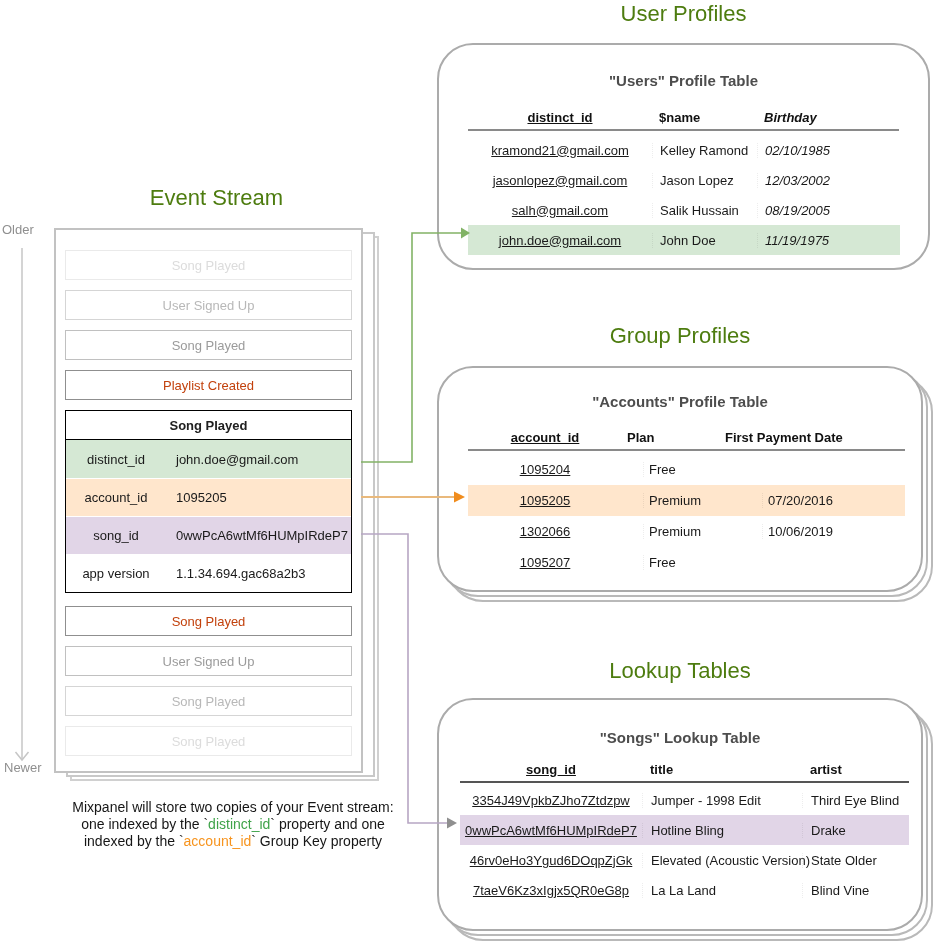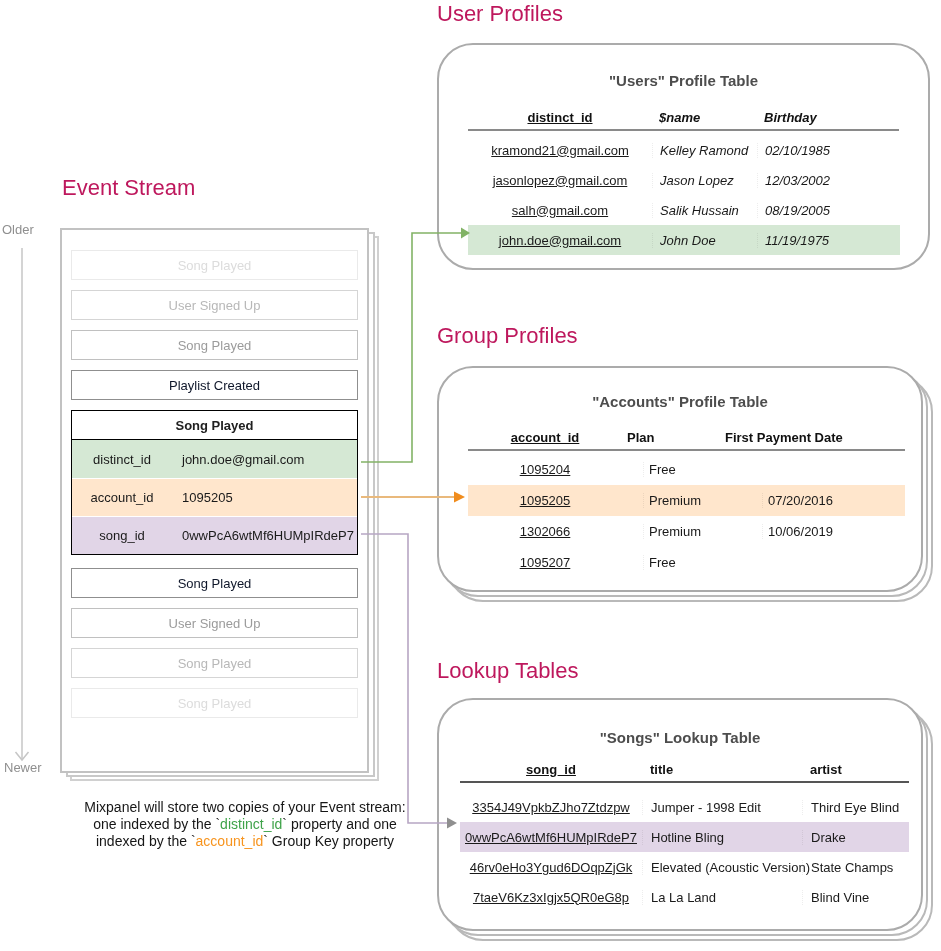--- a/index.html
+++ b/index.html
@@ -1,40 +1,40 @@
 <!DOCTYPE html>
 <html><head>
 <meta charset="utf-8">
 <style>
   html,body{margin:0;padding:0;background:#fff;}
   .canvas{position:relative;width:941px;height:951px;background:#fff;
           font-family:"Liberation Sans",sans-serif;color:#1a1a1a;overflow:hidden;}
 
   
-  .section-title{position:absolute;font-size:22px;color:#be185d;text-align:left;}
-  #es-title{left:62px;top:175px;width:309px;}
+  .section-title{position:absolute;font-size:22px;color:#4d7c0f;text-align:center;}
+  #es-title{left:62px;top:185px;width:309px;}
   #up-title{left:437px;top:1px;width:493px;}
   #gp-title{left:437px;top:323px;width:486px;}
   #lt-title{left:437px;top:658px;width:486px;}
 
   .older-newer{position:absolute;font-size:13px;color:#8f8f8f;}
   #older{left:2px;top:222px;}
   #newer{left:4px;top:760px;}
 
   
   .es-stack{position:absolute;border:2px solid #d0d0d0;background:#fff;box-sizing:border-box;}
   #es-s2{left:70px;top:236px;width:309px;height:545px;}
   #es-s1{left:66px;top:232px;width:309px;height:545px;border-color:#c8c8c8;}
-  #es-box{position:absolute;left:60px;top:228px;width:309px;height:545px;
+  #es-box{position:absolute;left:54px;top:228px;width:309px;height:545px;
           border:2px solid #c2c2c2;background:#fff;box-sizing:border-box;
           padding:20px 9px 0 9px;}
 
   .ev-box{height:30px;margin-bottom:10px;border:1px solid;display:flex;align-items:center;
           justify-content:center;font-size:13px;box-sizing:border-box;background:#fff;}
-  .fade-1{color:#0f172a;border-color:#8f8f8f;}
+  .fade-1{color:#c2410c;border-color:#8f8f8f;}
   .fade-2{color:#9b9b9b;border-color:#c0c0c0;}
   .fade-3{color:#b8b8b8;border-color:#d5d5d5;}
   .fade-4{color:#dcdcdc;border-color:#eaeaea;}
 
   .ev-expanded{border:1px solid #000;margin:1px 0 13px 0;background:#fff;}
   .ev-head{height:28px;display:flex;align-items:center;justify-content:center;
            font-weight:bold;font-size:13px;border-bottom:1px solid #000;color:#202020;}
   .ev-row{display:flex;align-items:center;height:38px;font-size:13px;box-sizing:border-box;}
   .ev-row + .ev-row{border-top:1px solid #fff;}
   .ev-key{width:100px;text-align:center;flex:none;}
@@ -59,43 +59,43 @@
   #gp-card .thead{margin:15px 0 0 29px;width:437px;}
   #lt-card .thead{margin:11px 0 0 21px;width:449px;}
 
   .hrule{border-top:2px solid #8a8a8a;margin-top:2px;height:0;}
   #up-card .hrule{margin-left:29px;width:431px;}
   #gp-card .hrule{margin-left:29px;width:437px;}
   #lt-card .hrule{margin-left:21px;width:449px;border-top-color:#555;}
 
   #up-card .rows{margin-top:4px;}
   #gp-card .rows{margin-top:3px;}
-  #lt-card .rows{margin-top:9px;}
+  #lt-card .rows{margin-top:2px;}
 
   .t-row{display:flex;align-items:center;height:30px;font-size:13px;}
   #up-card .t-row{margin-left:29px;width:432px;}
   #gp-card .t-row{margin-left:29px;width:437px;height:31px;gap:21px;}
   #lt-card .t-row{margin-left:21px;width:449px;}
 
   .c{box-sizing:border-box;white-space:nowrap;}
   .t-row .c2,.t-row .c3{border-left:1px dotted rgba(0,0,0,0.07);}
   #up-card .c1{width:184px;text-align:center;}
-  #up-card .c2{width:105px;padding-left:7px;font-style:italic;}
+  #up-card .c2{width:105px;padding-left:7px;}
   #up-card .c3{flex:1;padding-left:7px;font-style:italic;}
   #gp-card .c1{width:154px;text-align:center;}
   #gp-card .c2{width:98px;padding-left:5px;}
   #gp-card .c3{flex:1;padding-left:5px;}
   #lt-card .c1{width:182px;text-align:center;}
   #lt-card .c2{width:160px;padding-left:8px;}
   #lt-card .c3{flex:1;padding-left:8px;}
 
   .link,.hdr-u{text-decoration:underline;}
 
   
-  #caption{position:absolute;left:40px;top:799px;width:410px;text-align:center;
+  #caption{position:absolute;left:28px;top:799px;width:410px;text-align:center;
            font-size:14px;line-height:17px;color:#161616;}
 
   
   #overlay{position:absolute;left:0;top:0;z-index:10;pointer-events:none;}
 </style>
 </head>
 <body>
 
 <div class="canvas">
 
@@ -124,20 +124,24 @@
             <span class="ev-val">john.doe@gmail.com</span>
           </div>
           <div class="ev-row" style="background: rgb(255, 230, 204);">
             <span class="ev-key">account_id</span>
             <span class="ev-val">1095205</span>
           </div>
           <div class="ev-row" style="background: rgb(225, 213, 231);">
             <span class="ev-key">song_id</span>
             <span class="ev-val">0wwPcA6wtMf6HUMpIRdeP7</span>
           </div>
+          <div class="ev-row">
+            <span class="ev-key">app version</span>
+            <span class="ev-val">1.1.34.694.gac68a2b3</span>
+          </div>
         </div>
     </div>
     <div>
         <div class="ev-box fade-1">Song Played</div>
         <div class="ev-box fade-2">User Signed Up</div>
         <div class="ev-box fade-3">Song Played</div>
         <div class="ev-box fade-4">Song Played</div>
       </div>
   </div>
 
@@ -224,21 +228,21 @@
           <div class="c c3">Third Eye Blind</div>
         </div>
         <div class="t-row" style="background: rgb(225, 213, 231);">
           <div class="c c1"><span class="link">0wwPcA6wtMf6HUMpIRdeP7</span></div>
           <div class="c c2">Hotline Bling</div>
           <div class="c c3">Drake</div>
         </div>
         <div class="t-row">
           <div class="c c1"><span class="link">46rv0eHo3Ygud6DOqpZjGk</span></div>
           <div class="c c2">Elevated (Acoustic Version)</div>
-          <div class="c c3">State Champs</div>
+          <div class="c c3">State Older</div>
         </div>
         <div class="t-row">
           <div class="c c1"><span class="link">7taeV6Kz3xIgjx5QR0eG8p</span></div>
           <div class="c c2">La La Land</div>
           <div class="c c3">Blind Vine</div>
         </div>
       </div>
   </div>
 
   <div id="caption">

